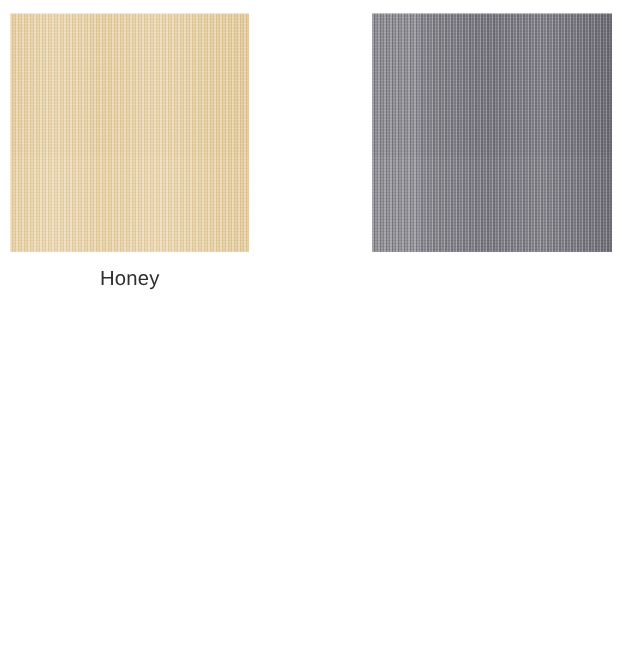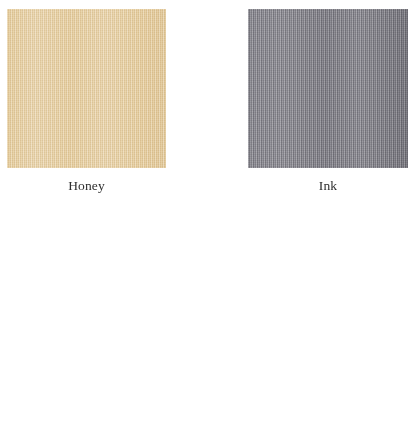--- a/index.html
+++ b/index.html
@@ -14,21 +14,20 @@
     overflow: hidden;
     font-family: "Liberation Sans", sans-serif;
     -webkit-font-smoothing: antialiased;
   }
 
   #canvas {
     position: relative;
     width: 416px;
     height: 433px;
     background: #ffffff;
-    font-family: Liberation Serif, serif;
   }
 
   .swatch-card {
     position: absolute;
     top: 9px;
   }
 
   .swatch-card.left  { left: 7px;   width: 159px; }
   .swatch-card.right { left: 248px; width: 160px; }
 
@@ -138,16 +137,15 @@
       <div class="weft"></div>
     </div>
     <div class="swatch-label">Honey</div>
   </div>
 
   <div class="swatch-card right">
     <div class="swatch-tile tile-ink" style="background-color: rgb(131, 130, 138);">
       <div class="warp"></div>
       <div class="weft"></div>
     </div>
-    <div class="swatch-label">Ink</div>
   </div>
 
 </div>
 
 </body></html>

